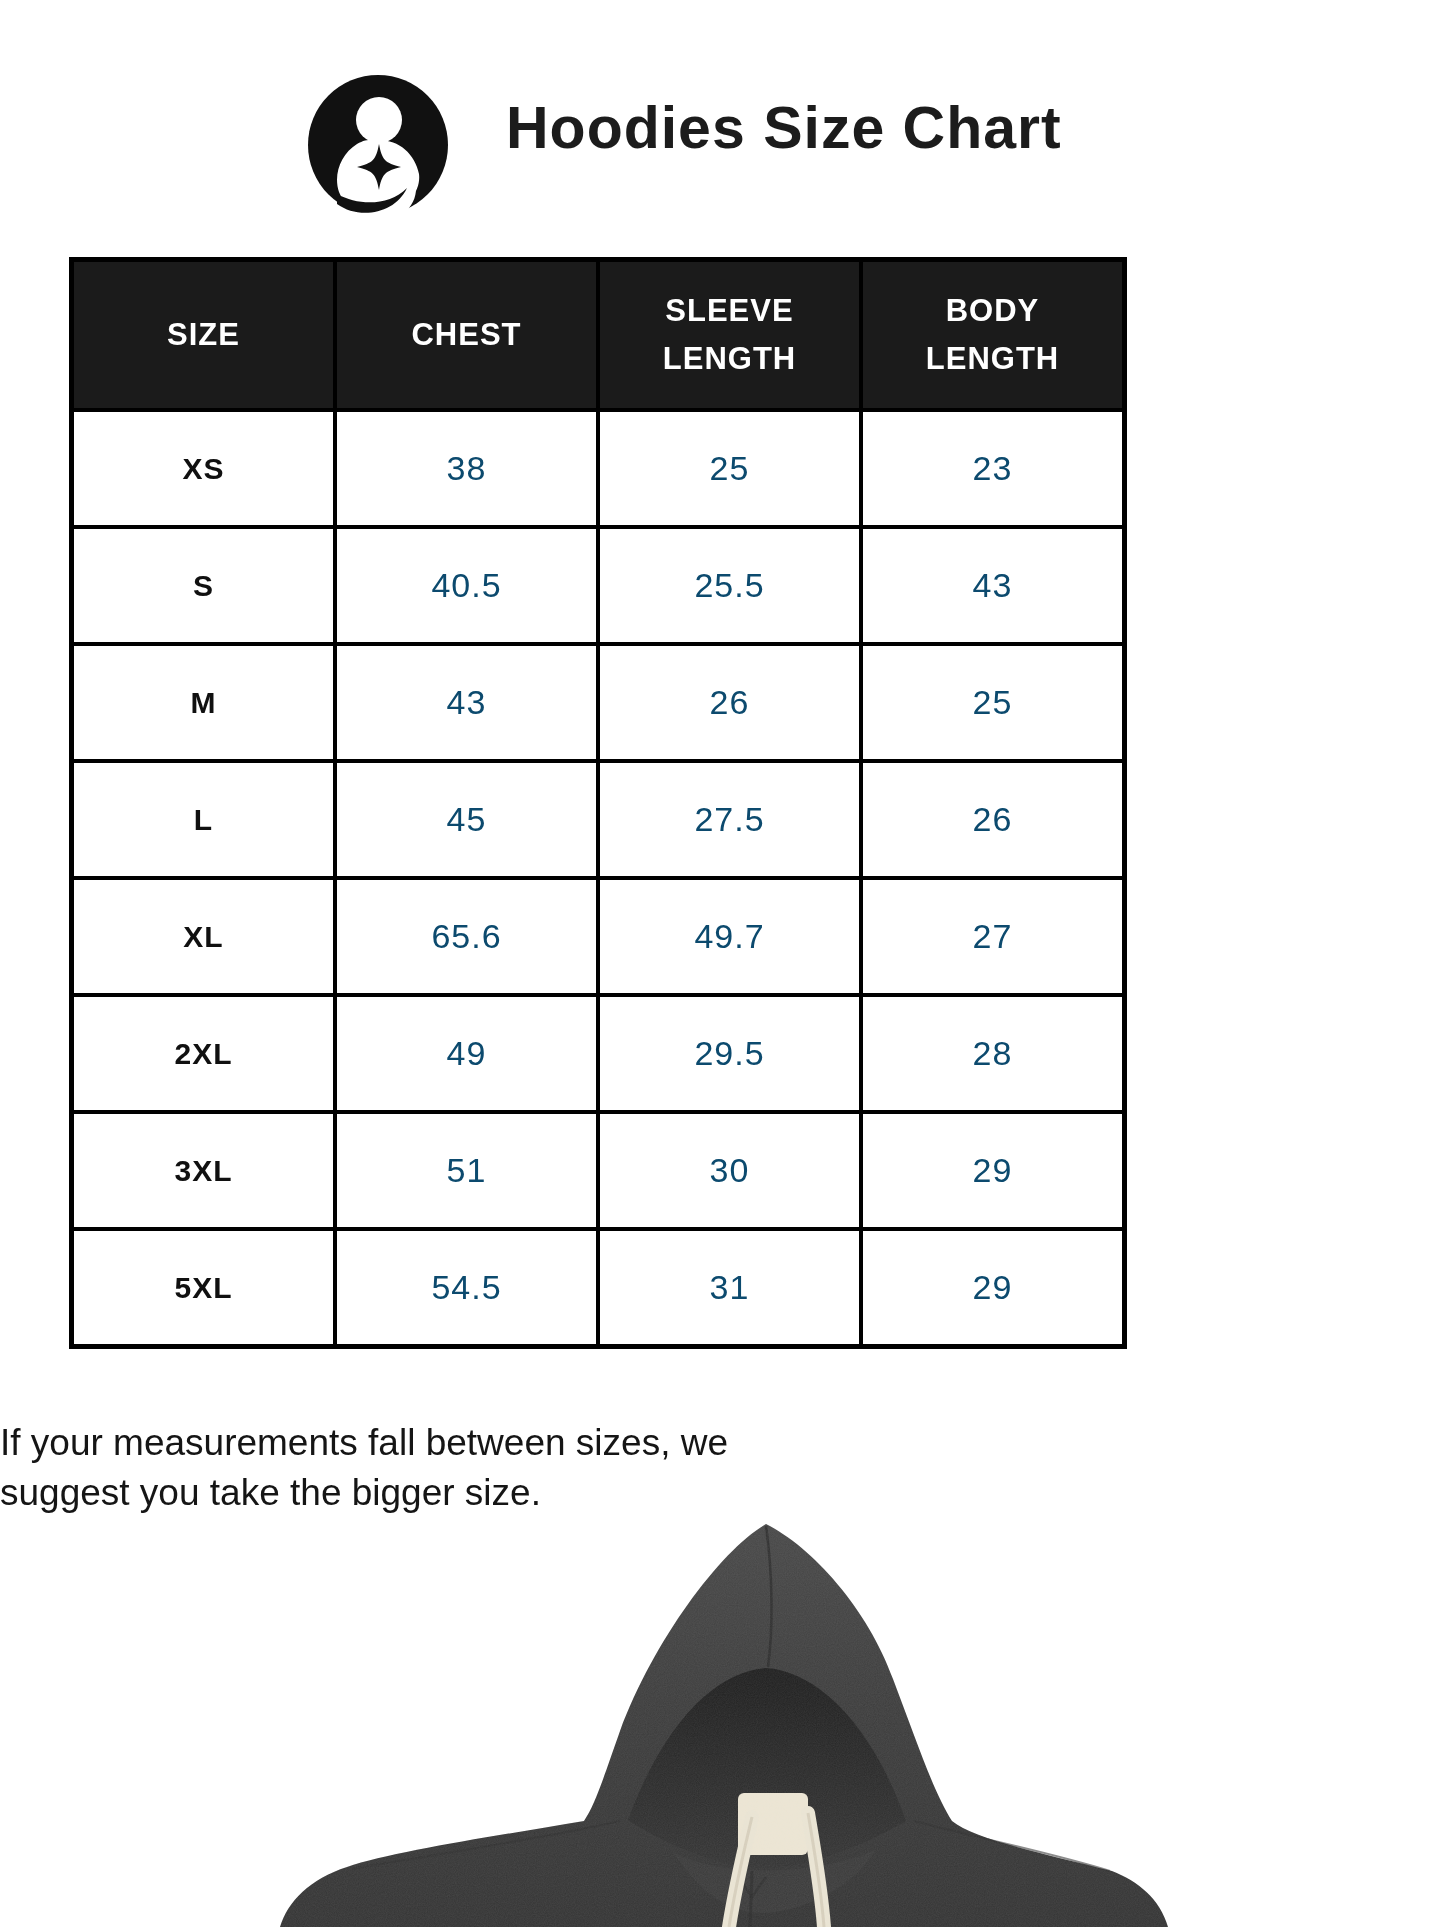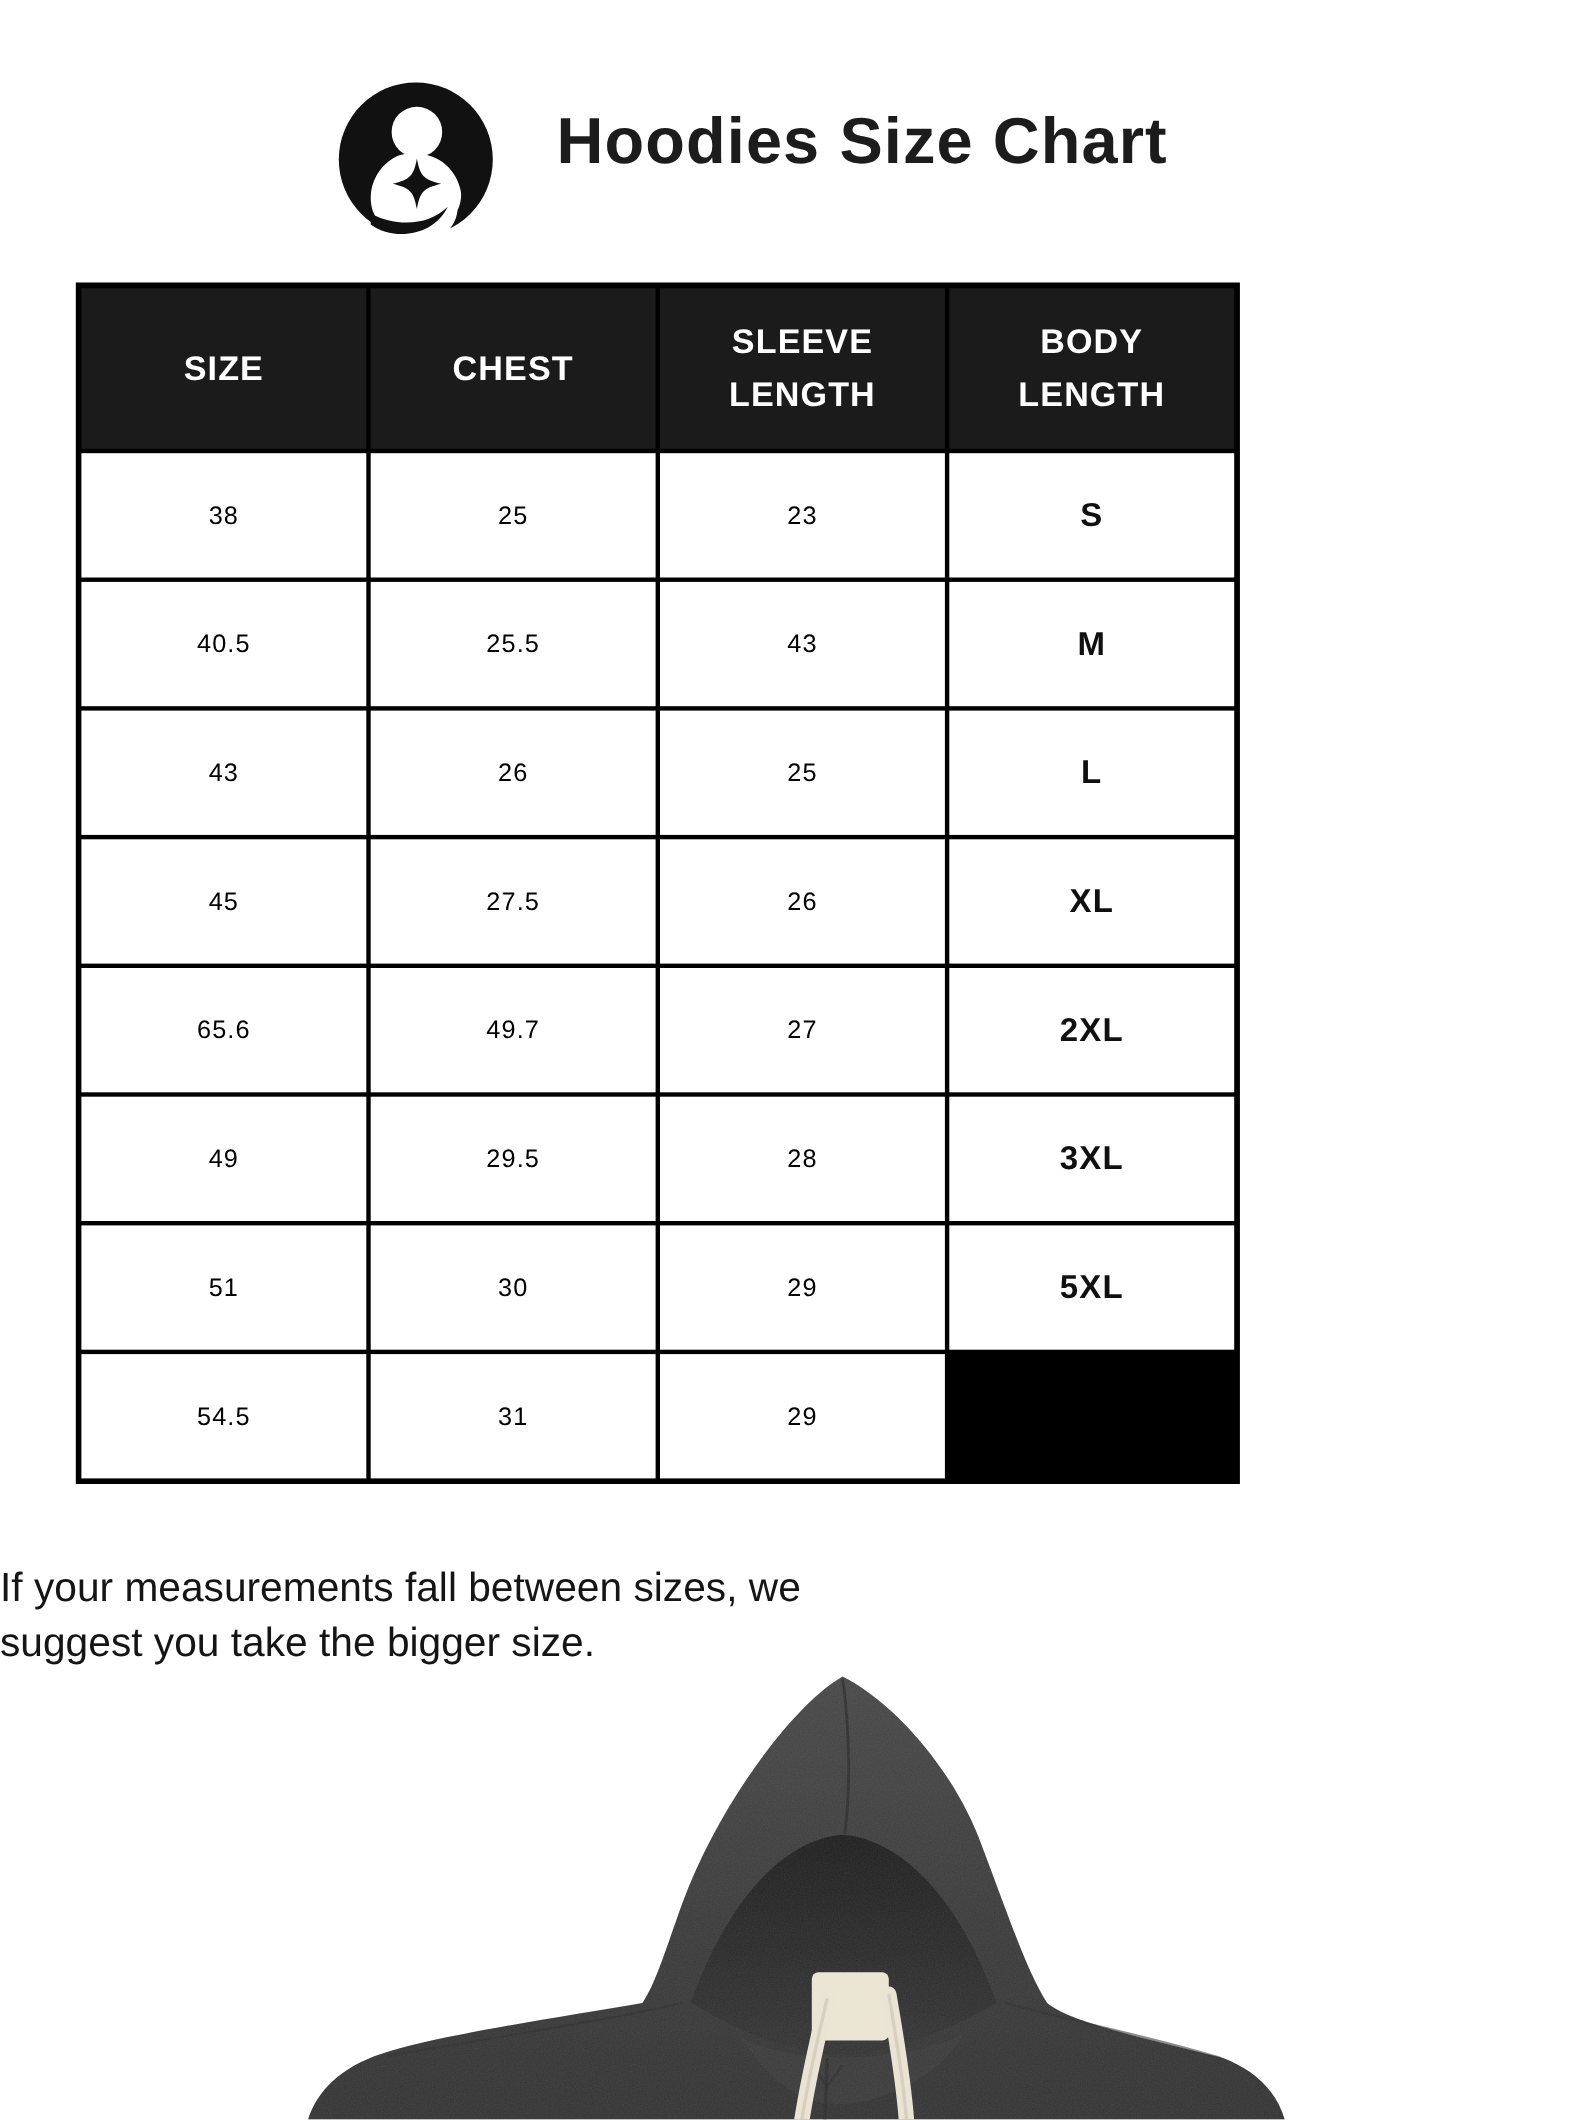--- a/index.html
+++ b/index.html
@@ -28,21 +28,21 @@
   .th {
     background:#1b1b1b; color:#ffffff; height:146px;
     display:flex; align-items:center; justify-content:center;
     text-align:center; font-weight:bold; font-size:31px;
     letter-spacing:1px; line-height:48px;
   }
   .th .th-text { display:inline-block; max-width:190px; }
   .td {
     background:#ffffff; height:113px;
     display:flex; align-items:center; justify-content:center;
-    font-size:23px; color:#000000; letter-spacing:1px;
+    font-size:34px; color:#0c4a6e; letter-spacing:1px;
   }
   .td.size-cell { font-weight:bold; font-size:30px; color:#101010; }
 
   
   .note {
     position:absolute; left:0; top:1374px; width:100%;
     text-align:left; font-weight:normal; font-size:37px;
     line-height:50px; color:#151515;margin-top:44px;
   }
 
@@ -79,20 +79,21 @@
     <div class="th">
         <span class="th-text">CHEST</span>
       </div>
     <div class="th">
         <span class="th-text">SLEEVE LENGTH</span>
       </div>
     <div class="th">
         <span class="th-text">BODY LENGTH</span>
       </div>
 
+    <div class="td size-cell">XS</div>
     <div class="td">38</div>
     <div class="td">25</div>
     <div class="td">23</div>
 
     <div class="td size-cell">S</div>
     <div class="td">40.5</div>
     <div class="td">25.5</div>
     <div class="td">43</div>
 
     <div class="td size-cell">M</div>

